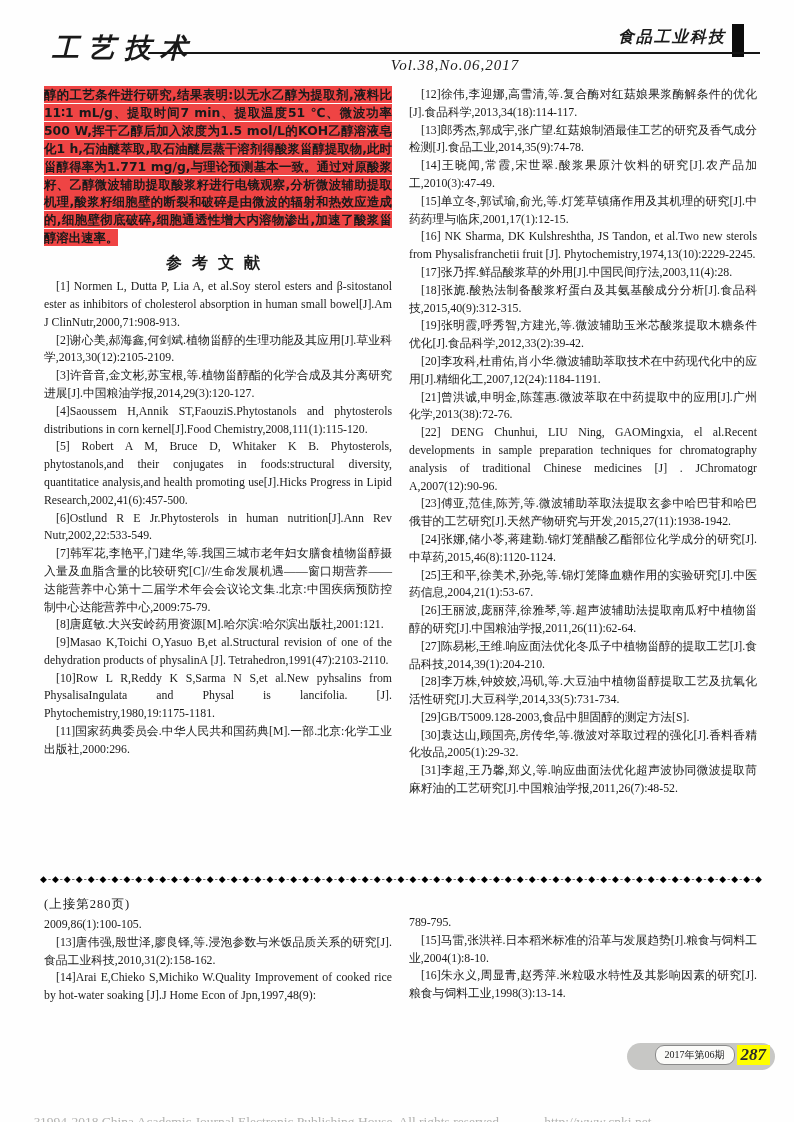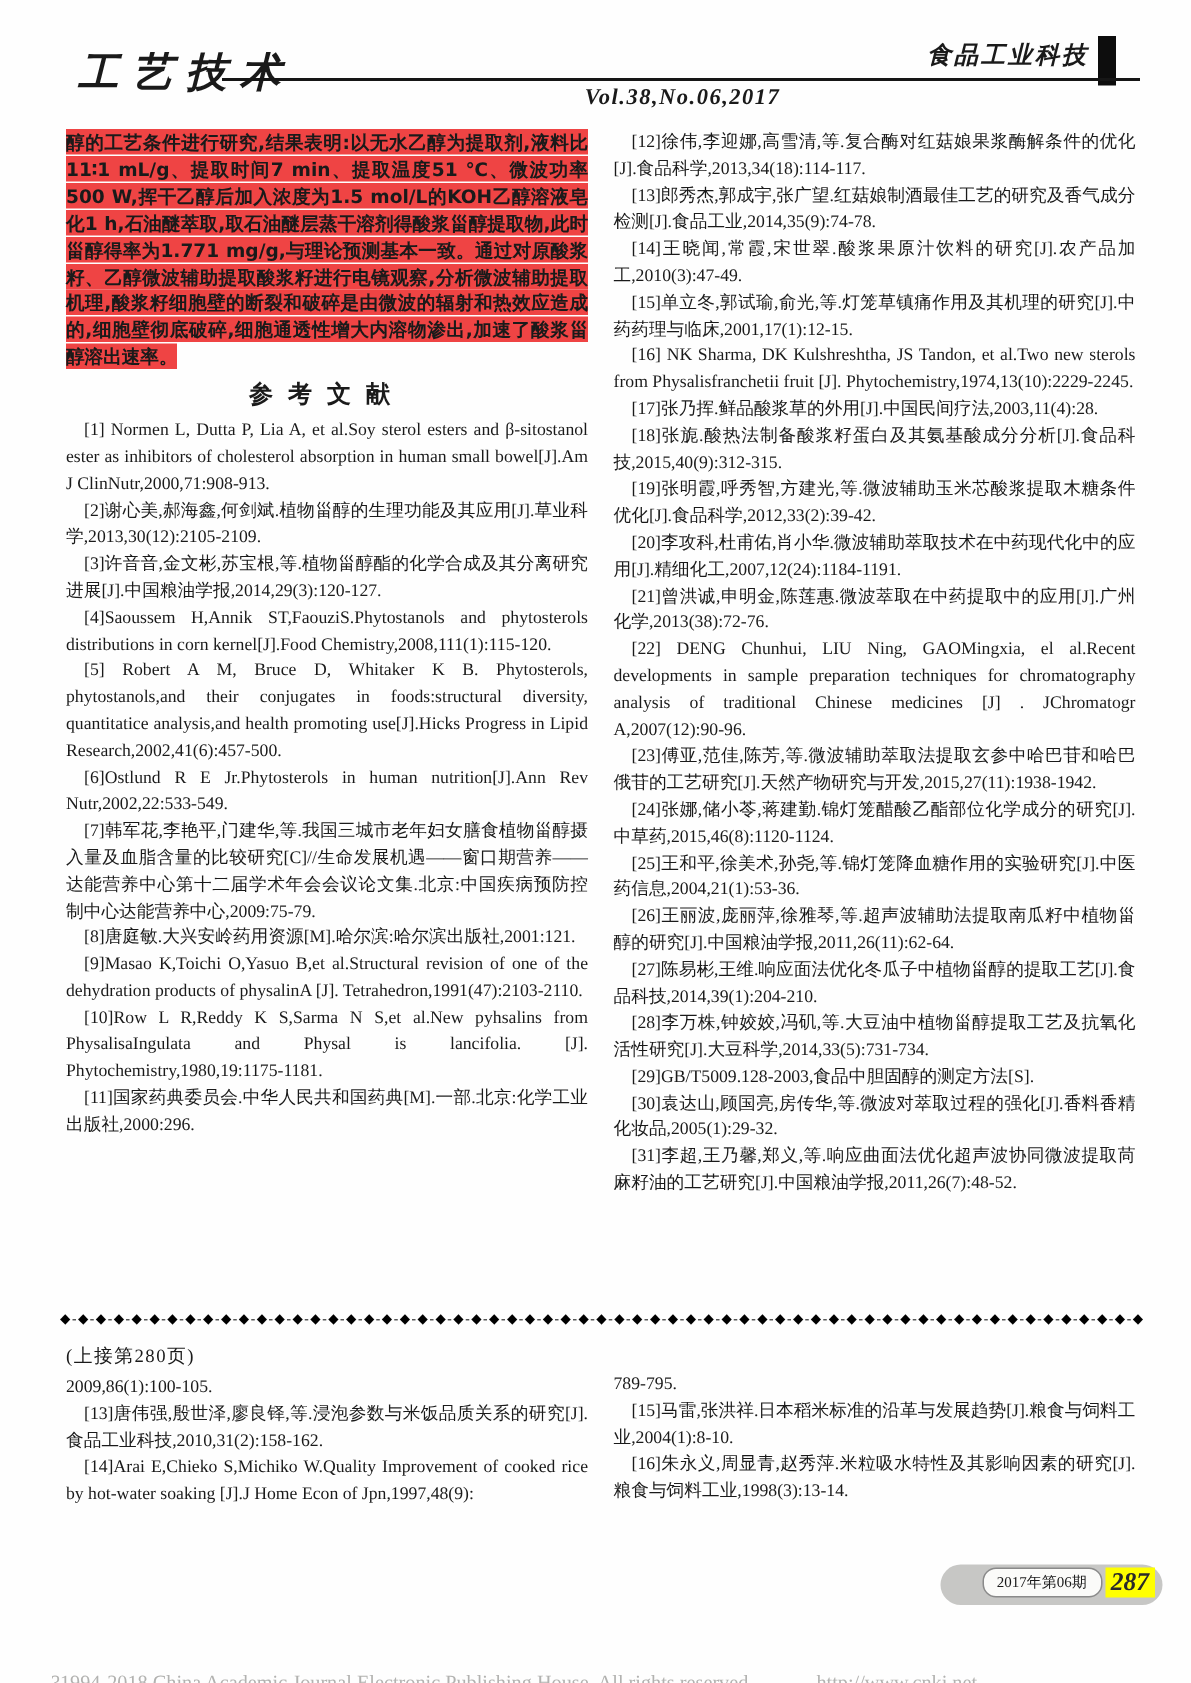--- a/index.html
+++ b/index.html
@@ -7,21 +7,21 @@
         font-family:"Liberation Serif","DejaVu Serif",serif;color:#1a1a1a;overflow:hidden;}
 
   
   .section-label{position:absolute;top:30px;left:52px;font-size:27px;font-weight:bold;font-style:italic;
                  letter-spacing:9px;font-family:"DejaVu Sans","Liberation Sans",sans-serif;}
   .journal-logo{position:absolute;top:27px;right:68px;font-size:16px;font-weight:bold;font-style:italic;
                 letter-spacing:2px;font-family:Liberation Serif, serif;}
   .logo-bar{position:absolute;top:24px;right:50px;width:12px;height:33px;background:#0d0d0d;}
   .header-rule{position:absolute;top:52px;left:148px;width:612px;height:2px;background:#161616;}
   .volume-line{position:absolute;top:57px;left:150px;width:610px;text-align:center;
-               font-style:italic;font-weight:bold;font-size:15px;letter-spacing:1px;}
+               font-style:italic;font-weight:normal;font-size:15px;letter-spacing:1px;}
 
   
   .main-cols{position:absolute;top:86px;left:44px;width:714px;display:flex;gap:17px;}
   .col{width:348px;}
 
   .abstract{margin:0 0 6px 0;font-family:"DejaVu Sans","Liberation Sans",sans-serif;
             font-weight:bold;font-size:12.4px;line-height:17.9px;text-align:justify;}
   .abstract mark{background:#ef4444;color:inherit;padding:1px 0;}
 
   .ref-title{margin:5px 0 4px;text-align:center;font-size:16px;font-weight:bold;letter-spacing:10px;}
@@ -85,21 +85,21 @@
           <p class="ref">[15]单立冬,郭试瑜,俞光,等.灯笼草镇痛作用及其机理的研究[J].中药药理与临床,2001,17(1):12-15.</p>
           <p class="ref">[16] NK Sharma, DK Kulshreshtha, JS Tandon, et al.Two new sterols from Physalisfranchetii fruit [J]. Phytochemistry,1974,13(10):2229-2245.</p>
           <p class="ref">[17]张乃挥.鲜品酸浆草的外用[J].中国民间疗法,2003,11(4):28.</p>
           <p class="ref">[18]张旎.酸热法制备酸浆籽蛋白及其氨基酸成分分析[J].食品科技,2015,40(9):312-315.</p>
           <p class="ref">[19]张明霞,呼秀智,方建光,等.微波辅助玉米芯酸浆提取木糖条件优化[J].食品科学,2012,33(2):39-42.</p>
           <p class="ref">[20]李攻科,杜甫佑,肖小华.微波辅助萃取技术在中药现代化中的应用[J].精细化工,2007,12(24):1184-1191.</p>
           <p class="ref">[21]曾洪诚,申明金,陈莲惠.微波萃取在中药提取中的应用[J].广州化学,2013(38):72-76.</p>
           <p class="ref">[22] DENG Chunhui, LIU Ning, GAOMingxia, el al.Recent developments in sample preparation techniques for chromatography analysis of traditional Chinese medicines [J] . JChromatogr A,2007(12):90-96.</p>
           <p class="ref">[23]傅亚,范佳,陈芳,等.微波辅助萃取法提取玄参中哈巴苷和哈巴俄苷的工艺研究[J].天然产物研究与开发,2015,27(11):1938-1942.</p>
           <p class="ref">[24]张娜,储小苓,蒋建勤.锦灯笼醋酸乙酯部位化学成分的研究[J].中草药,2015,46(8):1120-1124.</p>
-          <p class="ref">[25]王和平,徐美术,孙尧,等.锦灯笼降血糖作用的实验研究[J].中医药信息,2004,21(1):53-36.</p>
+          <p class="ref">[25]王和平,徐美术,孙尧,等.锦灯笼降血糖作用的实验研究[J].中医药信息,2004,21(1):53-67.</p>
           <p class="ref">[26]王丽波,庞丽萍,徐雅琴,等.超声波辅助法提取南瓜籽中植物甾醇的研究[J].中国粮油学报,2011,26(11):62-64.</p>
           <p class="ref">[27]陈易彬,王维.响应面法优化冬瓜子中植物甾醇的提取工艺[J].食品科技,2014,39(1):204-210.</p>
           <p class="ref">[28]李万株,钟姣姣,冯矶,等.大豆油中植物甾醇提取工艺及抗氧化活性研究[J].大豆科学,2014,33(5):731-734.</p>
           <p class="ref">[29]GB/T5009.128-2003,食品中胆固醇的测定方法[S].</p>
           <p class="ref">[30]袁达山,顾国亮,房传华,等.微波对萃取过程的强化[J].香料香精化妆品,2005(1):29-32.</p>
           <p class="ref">[31]李超,王乃馨,郑义,等.响应曲面法优化超声波协同微波提取苘麻籽油的工艺研究[J].中国粮油学报,2011,26(7):48-52.</p>
         </div>
     </section>
   </div>
 

